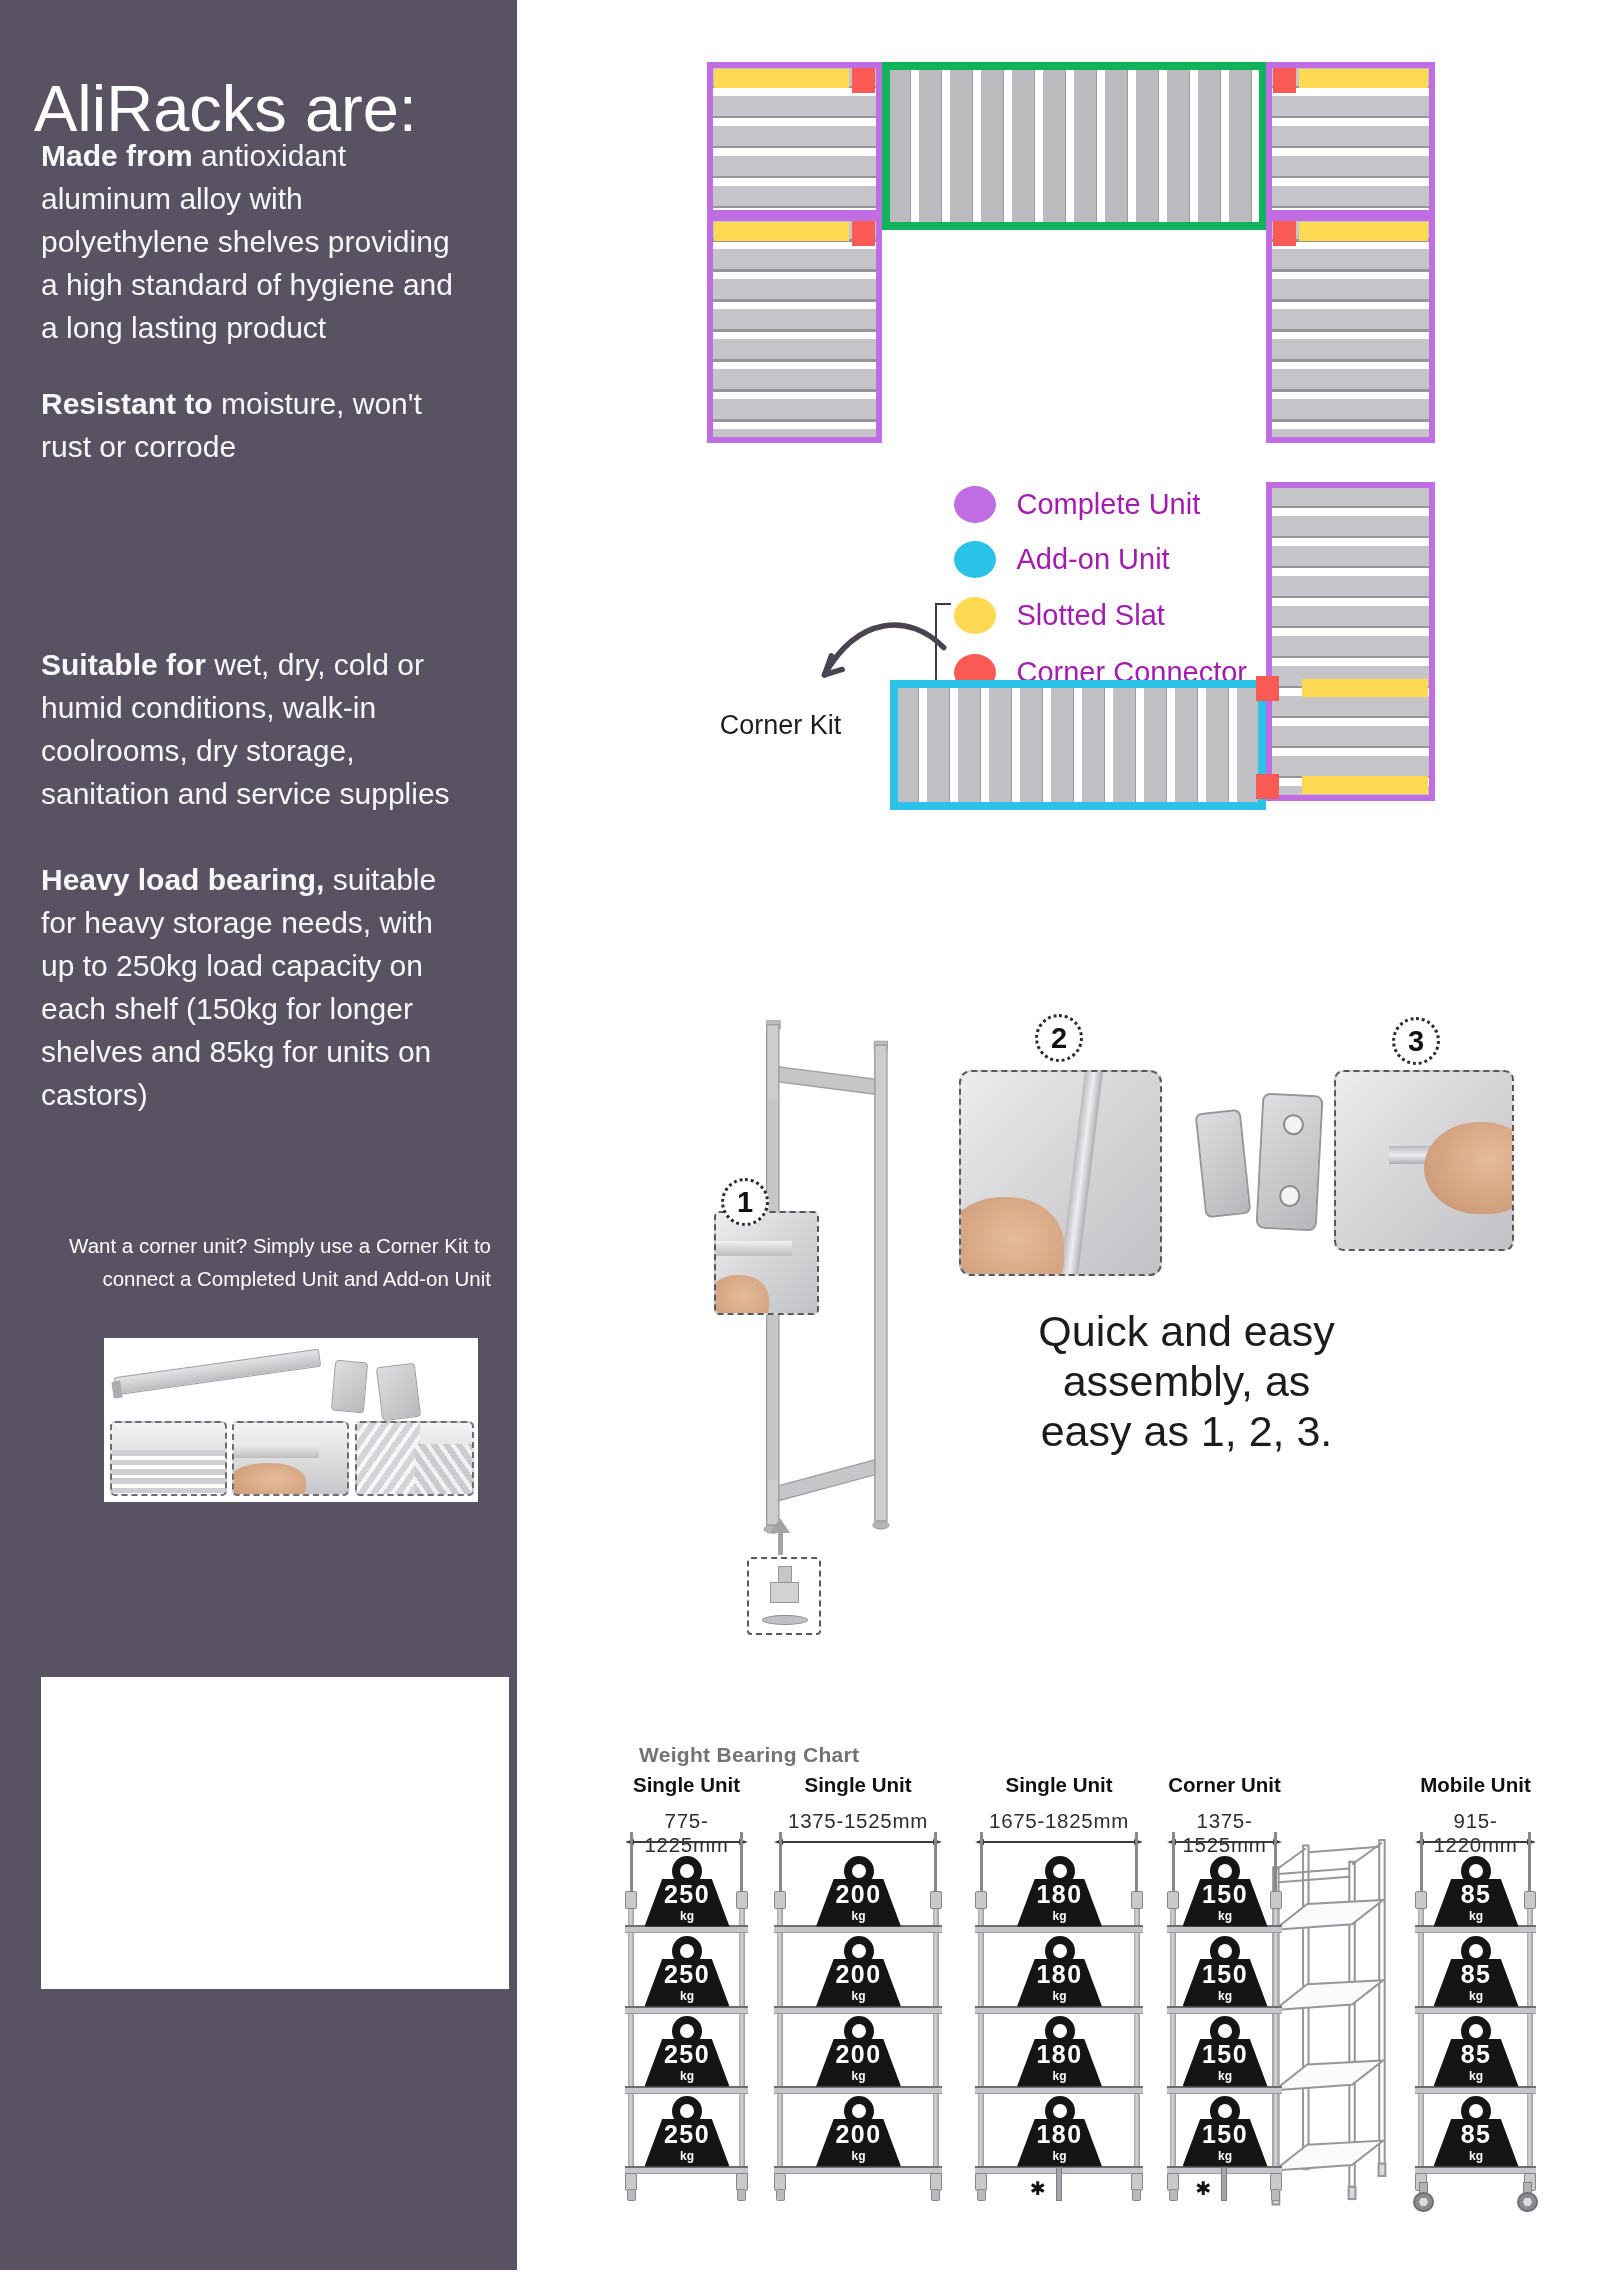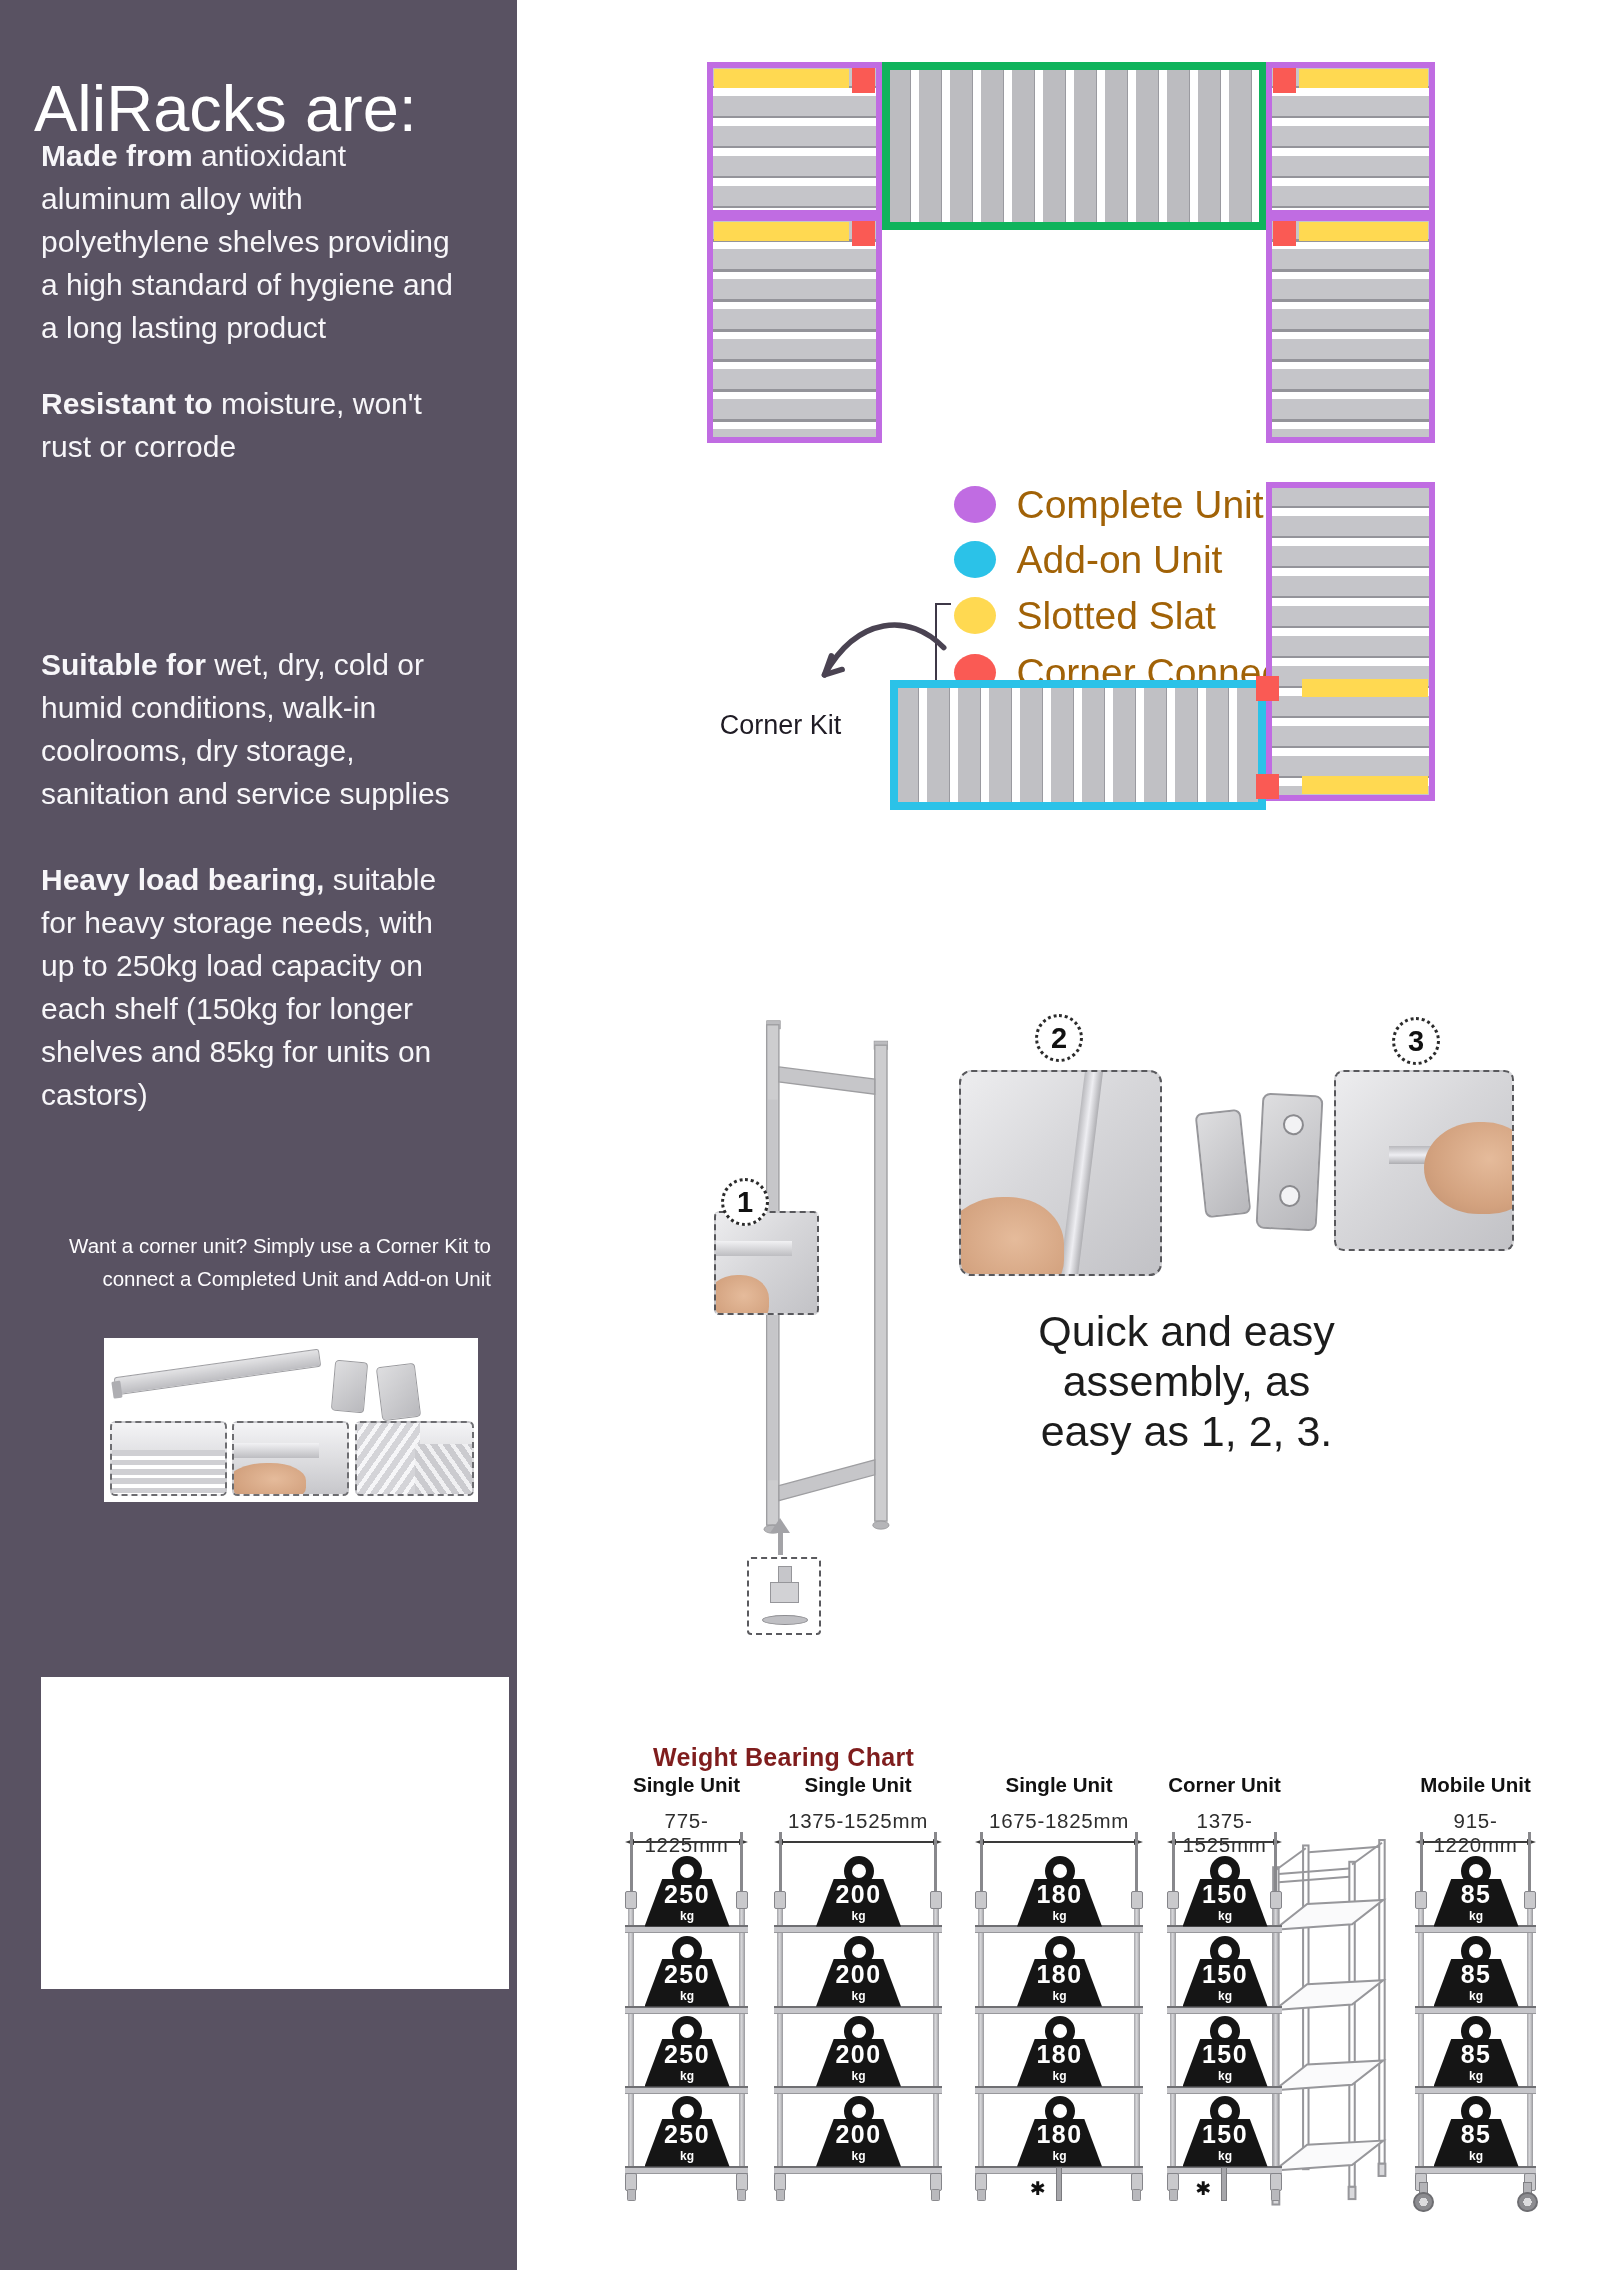--- a/index.html
+++ b/index.html
@@ -45,21 +45,21 @@
   .cshelf{position:absolute;box-sizing:border-box;border:8.2px solid #2bc2e8;background:
      repeating-linear-gradient(90deg,rgba(0,0,0,0) 0 20px,#9a9aa0 20px 21px,#ffffff 21px 29px,rgba(0,0,0,0) 29px 31px),
      linear-gradient(#c0c0c4,#c0c0c4);z-index:2;}
   .ybar{position:absolute;height:18.4px;background:#ffd951;z-index:4;}
   .rsq{position:absolute;width:23px;height:24.5px;background:#fa5a54;z-index:5;}
   
   .legend-row{position:absolute;left:954px;display:flex;align-items:center;gap:20.5px;}
   .lg0{top:486px}.lg1{top:541px}.lg2{top:597px}.lg3{top:654px}.lg4{top:708px}
   .legend-swatch{width:42px;height:37px;border-radius:50%;flex:0 0 auto;}
   .sw0{background:#c06ce2}.sw1{background:#2bc2e8}.sw2{background:#ffd951}.sw3{background:#fa5a54}.sw4{background:#0fb35c}
-  .legend-label{font-size:39px;color:#a16207;line-height:37px;white-space:nowrap;}
+  .legend-label{font-size:29px;color:#a21caf;line-height:37px;white-space:nowrap;}
   .bracket{position:absolute;left:935px;top:603px;width:16.4px;height:80px;box-sizing:border-box;
            border-left:2.7px solid #3e3847;border-top:2.7px solid #3e3847;border-bottom:2.7px solid #3e3847;}
   .ck-label{position:absolute;left:702px;top:710px;width:157px;text-align:center;font-size:27px;color:#1f1b24;}
   .ck-arrow{position:absolute;left:804px;top:612px;width:150px;height:89px;}
   
   .frame-svg{position:absolute;left:749px;top:1017px;}
   .stepc{position:absolute;width:42px;height:42px;box-sizing:content-box;border:3.4px dotted #2b2b2b;border-radius:50%;
          text-align:center;line-height:42px;font-size:29px;font-weight:bold;color:#111;background:#fff;z-index:6;}
   .s1{left:721px;top:1178px}.s2{left:1035px;top:1014px}.s3{left:1392px;top:1017px}
   .photo{position:absolute;border:2.7px dashed #58585c;background:linear-gradient(135deg,#ededef 0%,#d7d7da 45%,#c2c2c6 100%);overflow:hidden;z-index:5;}
@@ -84,21 +84,21 @@
                font-size:43px;line-height:50px;color:#1c1c1c;}
   .uparrow{position:absolute;left:769px;top:1518px;width:23px;height:38px;z-index:2;}
   .uparrow .head{position:absolute;left:1.4px;top:0;width:0;height:0;border-left:10.2px solid transparent;
                  border-right:10.2px solid transparent;border-bottom:15px solid #a3a3a7;}
   .uparrow .shaft{position:absolute;left:8.9px;top:13.6px;width:5.5px;height:23px;background:#a3a3a7;}
   .footbox{position:absolute;left:747px;top:1557px;width:70px;height:74px;border:2.7px dashed #5a5a5e;border-radius:4.1px;}
   .fb-stem{position:absolute;left:50%;top:6.8px;width:12.3px;height:16.4px;margin-left:-6.1px;background:#c6c6ca;border:1.4px solid #96969a;}
   .fb-cube{position:absolute;left:50%;top:23px;width:27px;height:19px;margin-left:-13.6px;background:#d2d2d5;border:1.4px solid #96969a;}
   .fb-base{position:absolute;left:50%;bottom:8.2px;width:44px;height:8.2px;margin-left:-22px;background:#bfbfc3;border:1.4px solid #8e8e92;border-radius:50%;}
   
-  .wtitle{position:absolute;left:653px;top:1743px;font-size:25px;font-weight:600;color:#7f1d1d;letter-spacing:0.3px;}
+  .wtitle{position:absolute;left:639px;top:1743px;font-size:21px;font-weight:600;color:#737373;letter-spacing:0.3px;}
   .wcol{position:absolute;top:1769px;height:450px;z-index:3;}
   .c0{left:624px;width:125px}.c1{left:773px;width:170px}.c2{left:974px;width:170px}
   .c3{left:1166px;width:117px}.c4{left:1414px;width:123px}
   .wc-name{position:absolute;top:4.1px;width:100%;text-align:center;font-weight:bold;font-size:20.5px;color:#111;}
   .wc-range{position:absolute;top:40px;width:100%;text-align:center;font-size:20.5px;color:#2e2e2e;letter-spacing:0.7px;}
   .wc-dim{position:absolute;top:70px;left:1.4px;right:1.4px;height:6.8px;}
   .wc-dim .dl{position:absolute;top:2px;left:2.7px;right:2.7px;height:2px;background:#3a3a3a;}
   .wc-dim .ahl{position:absolute;left:0;top:0;width:0;height:0;border-top:3.4px solid transparent;
                border-bottom:3.4px solid transparent;border-right:9.5px solid #3a3a3a;}
   .wc-dim .ahr{position:absolute;right:0;top:0;width:0;height:0;border-top:3.4px solid transparent;

